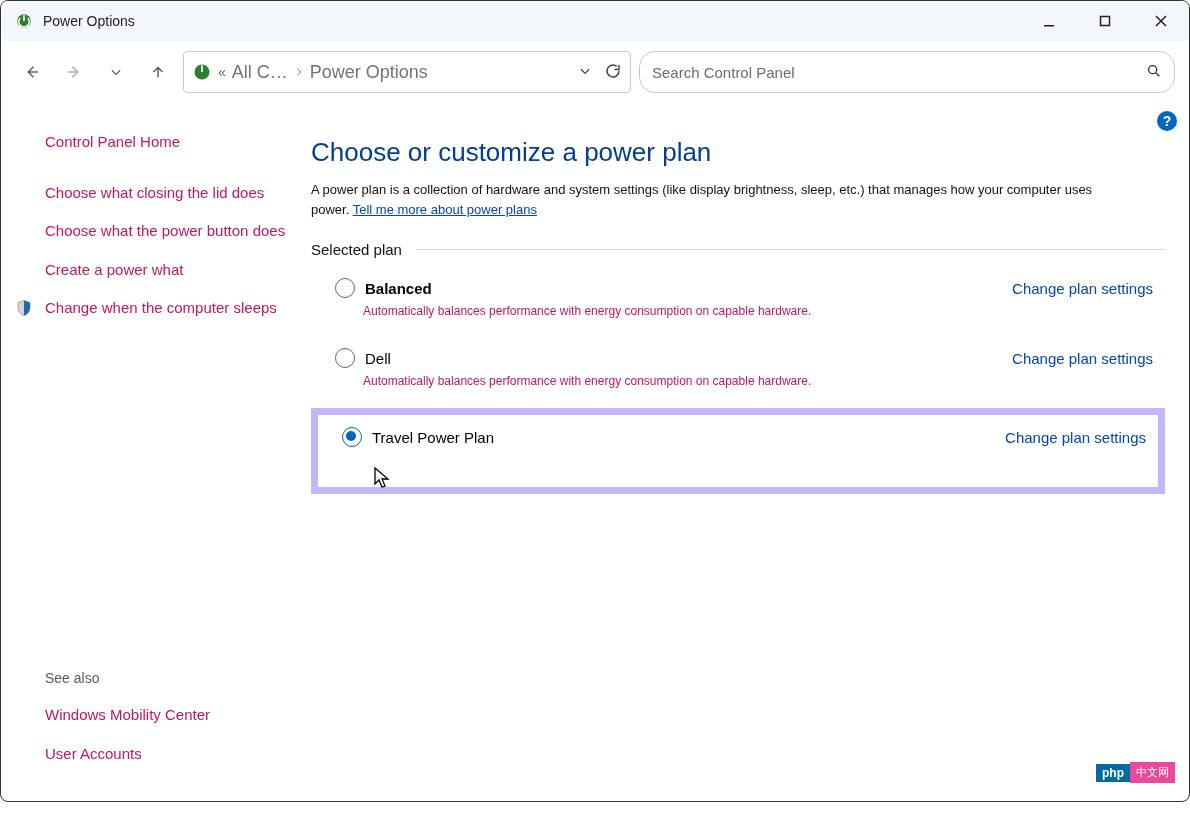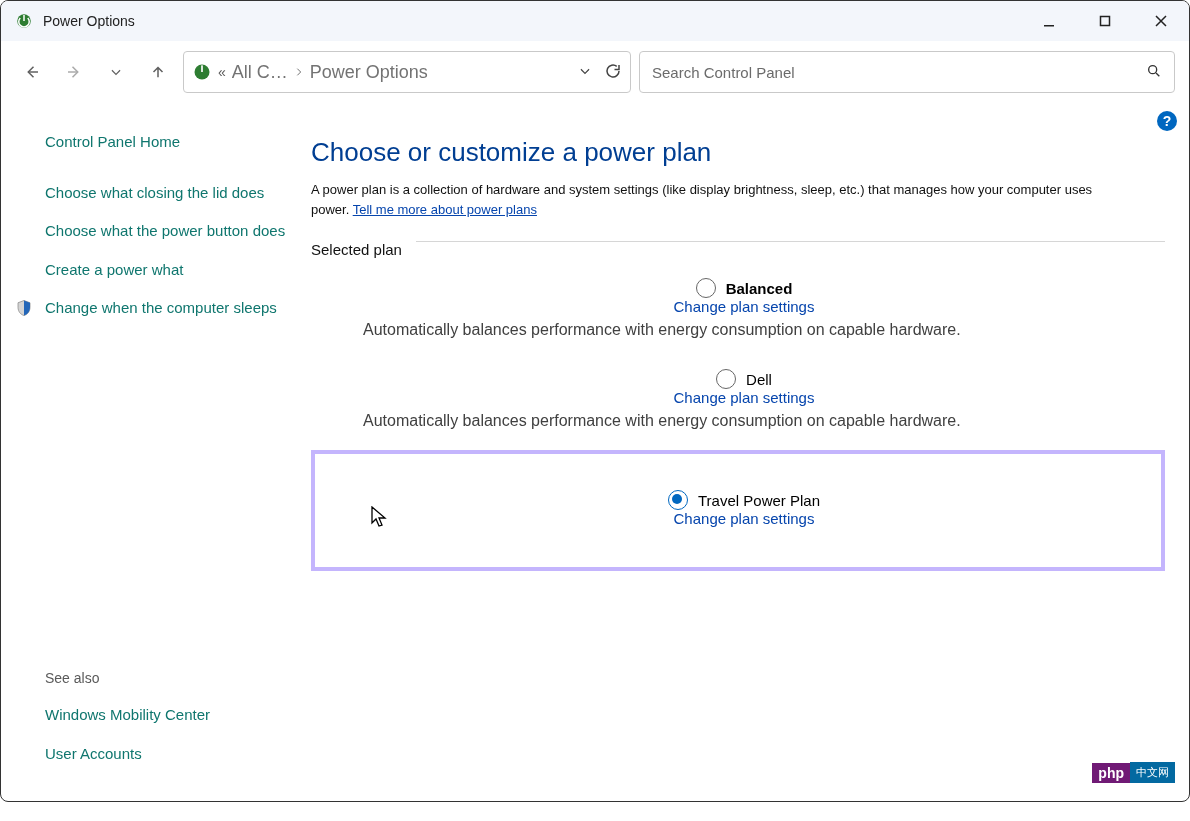--- a/index.html
+++ b/index.html
@@ -98,21 +98,21 @@
   .addr-right {
     margin-left: auto;
     display: flex;
     align-items: center;
     gap: 12px;
   }
   .search-box {
     flex: 1;
     height: 40px;
     border: 1px solid #c9c9c9;
-    border-radius: 4px;
+    border-radius: 16px;
     display: flex;
     align-items: center;
     padding: 0 12px;
     justify-content: space-between;
   }
   .search-box .placeholder { color: #6b6b6b; font-size: 15px; }
   
   .body {
     flex: 1;
     display: flex;
@@ -135,21 +135,21 @@
   }
   .sidebar {
     width: 310px;
     padding: 24px 18px 18px 44px;
     box-sizing: border-box;
     display: flex;
     flex-direction: column;
     position: relative;
   }
   .sidebar a.link {
-    color: #0f766e;
+    color: #be185d;
     text-decoration: none;
     font-size: 15px;
     line-height: 1.5;
     margin-bottom: 16px;
     display: inline-block;
     max-width: 250px;
   }
   .sidebar .with-icon {
     position: relative;
   }
@@ -183,50 +183,49 @@
   .desc {
     font-size: 13px;
     color: #111;
     line-height: 1.5;
     margin: 0 0 22px 0;
     max-width: 820px;
   }
   .desc a { color: #0645ad; text-decoration: underline; }
   .section-row {
     display: flex;
-    align-items: flex-start;
+    align-items: center;
     gap: 14px;
     margin-bottom: 10px;
   }
   .section-label {
     font-size: 15px;
     color: #111;
     white-space: nowrap;
   }
   .section-line {
     flex: 1;
     height: 1px;
     background: #d6d6d6;
   }
   .plan {
     padding: 10px 12px 14px 24px;
     margin-bottom: 6px;
     position: relative;
   }
   .plan.highlight {
-    border: 4px solid #c4b5fd;
-    padding-top: 36px;
+    border: 7px solid #c4b5fd;
+    padding-top: 12px;
     padding-bottom: 40px;
     margin-top: 6px;
   }
   .plan-top {
     display: flex;
     align-items: center;
     justify-content: space-between;
-    flex-direction: column;
   }
   .plan-left {
     display: flex;
     align-items: center;
     gap: 10px;
   }
   .radio {
     width: 18px;
     height: 18px;
     border: 1.5px solid #666;
@@ -249,47 +248,47 @@
   }
   .plan-name {
     font-size: 15px;
   }
   .plan-name.bold { font-weight: 600; }
   .change-link {
     color: #0645ad;
     font-size: 15px;
   }
   .plan-desc {
-    font-size: 16px;
-    color: #404040;
+    font-size: 12px;
+    color: #be185d;
     padding-left: 28px;
     padding-top: 6px;
   }
   .cursor-pointer {
     position: absolute;
     left: 56px;
     top: 52px;
   }
   .watermark {
     position: absolute;
     right: 14px;
     bottom: 18px;
     display: flex;
     align-items: center;
     font-family: Arial, sans-serif;
   }
   .watermark .box1 {
-    background: #701a75;
+    background: #0369a1;
     color: #fff;
     font-weight: 700;
-    font-size: 14px;
+    font-size: 12px;
     padding: 2px 6px;
   }
   .watermark .box2 {
-    background: #0369a1;
+    background: #ec4899;
     color: #fff;
     font-size: 11px;
     padding: 3px 6px;
   }
 </style>
 </head>
 <body>
 
 <div class="window">
 

